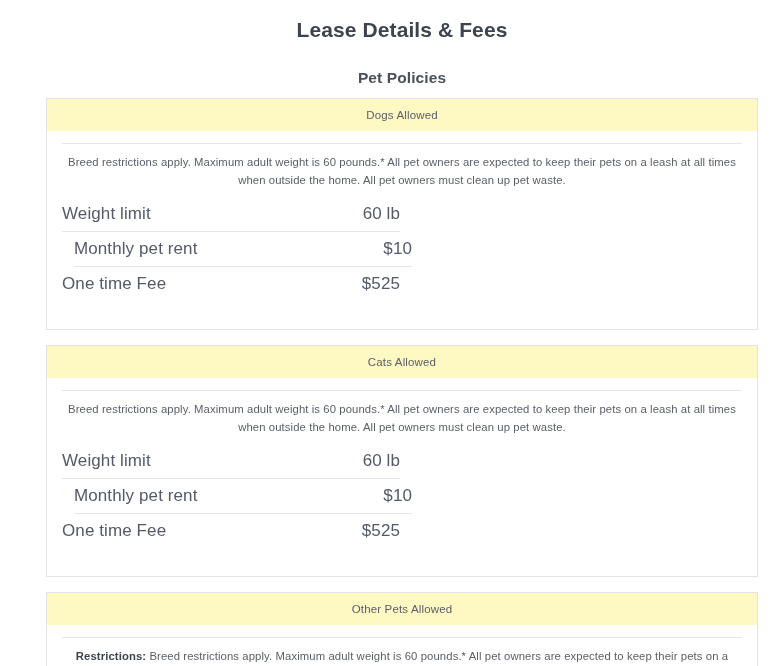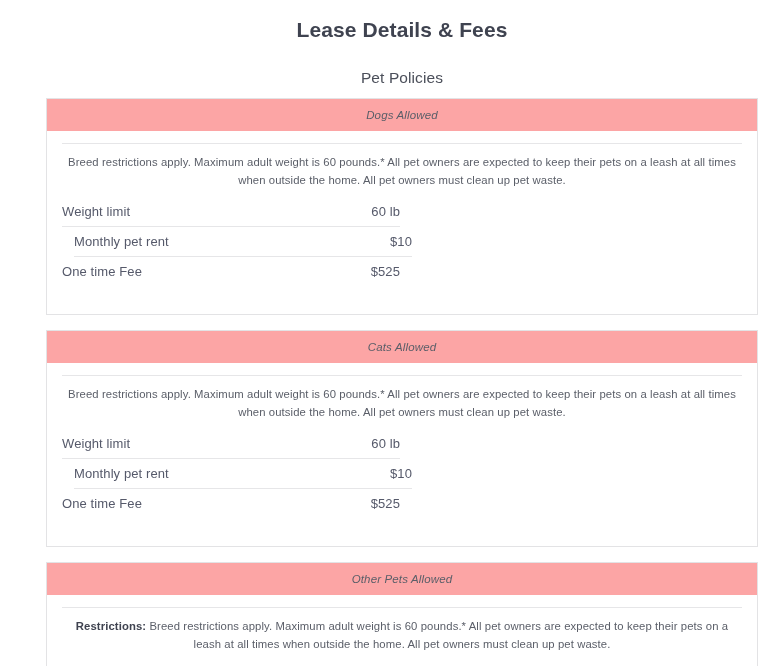--- a/index.html
+++ b/index.html
@@ -26,43 +26,42 @@
     font-size: 21px;
     font-weight: 700;
     color: #3f4350;
     letter-spacing: 0.1px;
     margin: 6px 0 0 0;
     line-height: 1.3;
   }
 
   .section-title {
     font-size: 15.5px;
-    font-weight: 400;
+    font-weight: 700;
     color: #4b4f5a;
     letter-spacing: 0.1px;
     margin: 25px 0 10px 0;
     line-height: 1.3;
   }
 
   
   .card {
     width: 712px;
     border: 1px solid #e3e3e5;
     background: #ffffff;
     margin-bottom: 15px;
   }
 
   .card-header {
-    background: #fca5a5;
+    background: #fef9c3;
     border-bottom: 1px solid transparent;
     padding: 10px 15px 9px 15px;
     font-size: 11.5px;
     color: #5a5e68;
     letter-spacing: 0.15px;
-    font-style: italic;
   }
 
   .card-body {
     padding: 12px 15px 12px 15px;
   }
 
   .card-divider {
     height: 1px;
     background: #e6e6e8;
     margin: 0 0 8px 0;
@@ -93,21 +92,21 @@
   .rows {
     display: flex;
     flex-wrap: wrap;
   }
 
   .fee-row {
     width: 338px;
     display: flex;
     justify-content: space-between;
     align-items: baseline;
-    font-size: 13px;
+    font-size: 17px;
     color: #55596a;
     letter-spacing: 0.1px;
     padding: 7px 0 7px 0;
     border-bottom: 1px solid #e6e6e8;
   }
 
   .fee-row.right-col { margin-left: 12px; }
   .fee-row.no-rule { border-bottom: 1px solid transparent; }
 
   .fee-label { white-space: nowrap; }

